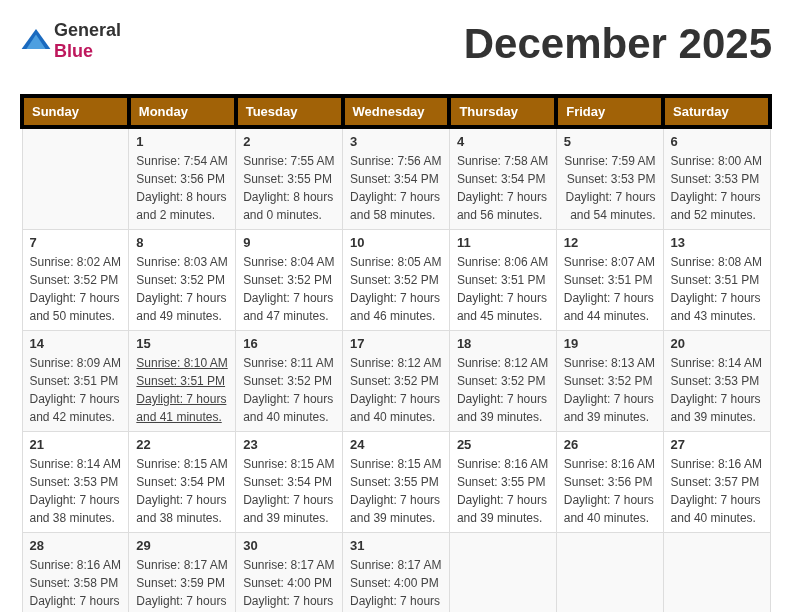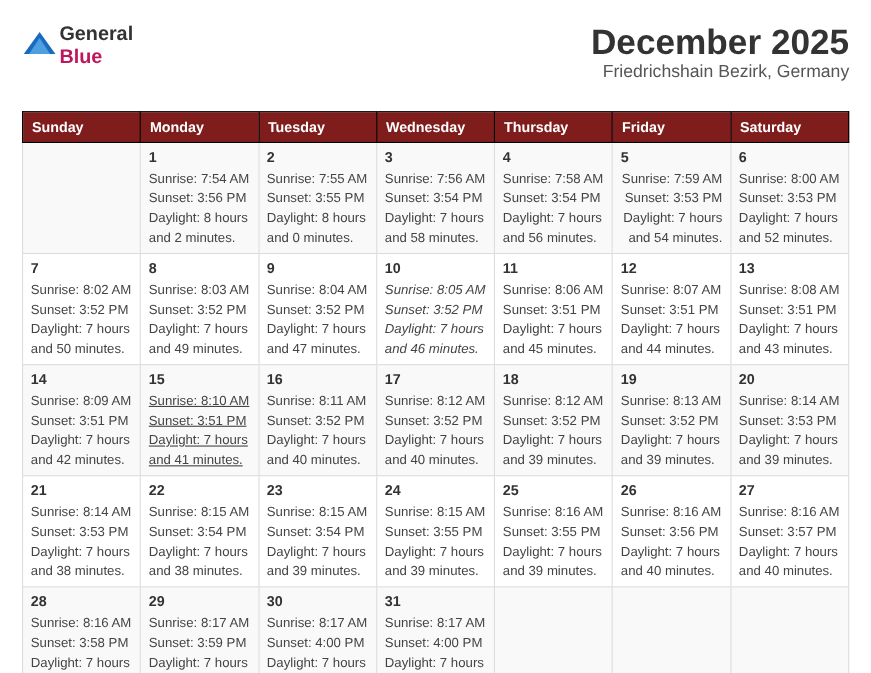--- a/index.html
+++ b/index.html
@@ -32,40 +32,40 @@
     }
     .logo-icon {
       width: 32px;
       height: 32px;
       margin-right: 2px;
     }
     .title-area {
       text-align: right;
     }
     .month-title {
-      font-size: 32px;
+      font-size: 42px;
       font-weight: bold;
       color: #333;
     }
     .location-title {
       font-size: 16px;
       color: #555;
     }
     .calendar {
       width: 100%;
       border-collapse: collapse;
       border: 1px solid #ccc;
     }
     .calendar th {
-      background-color: #7f1d1d;
+      background-color: #a16207;
       color: #fff;
       text-align: left;
       padding: 6px 8px;
       font-size: 13px;
-      border: 1px solid #000000;
+      border: 4px solid #000000;
     }
     .calendar td {
       border: 1px solid #ddd;
       vertical-align: top;
       padding: 5px 7px;
       width: calc(100% / 7);
       min-height: 80px;
       font-size: 11px;
       color: #333;
     }
@@ -100,21 +100,20 @@
       <polygon points="20,5 38,30 2,30" fill="#1a6abf"></polygon>
       <polygon points="20,12 32,30 8,30" fill="#4d9fe0"></polygon>
     </svg>
     <div>
       <span class="logo-text-general">General</span><br>
       <span class="logo-text-blue">Blue</span>
     </div>
   </div>
   <div class="title-area">
     <div class="month-title">December 2025</div>
-    <div class="location-title">Friedrichshain Bezirk, Germany</div>
   </div>
 </div>
 
 <table class="calendar">
   <thead>
     <tr>
     <th>Sunday</th>
         <th>Monday</th>
         <th>Tuesday</th>
         <th>Wednesday</th>
@@ -186,21 +185,21 @@
         </td>
         <td>
           <span class="day-number">9</span>
           <div class="day-info" style="white-space: pre-line;">Sunrise: 8:04 AM
 Sunset: 3:52 PM
 Daylight: 7 hours
 and 47 minutes.</div>
         </td>
         <td>
           <span class="day-number">10</span>
-          <div class="day-info" style="white-space: pre-line; font-style: italic;">Sunrise: 8:05 AM
+          <div class="day-info" style="white-space: pre-line;">Sunrise: 8:05 AM
 Sunset: 3:52 PM
 Daylight: 7 hours
 and 46 minutes.</div>
         </td>
         <td>
           <span class="day-number">11</span>
           <div class="day-info" style="white-space: pre-line;">Sunrise: 8:06 AM
 Sunset: 3:51 PM
 Daylight: 7 hours
 and 45 minutes.</div>

